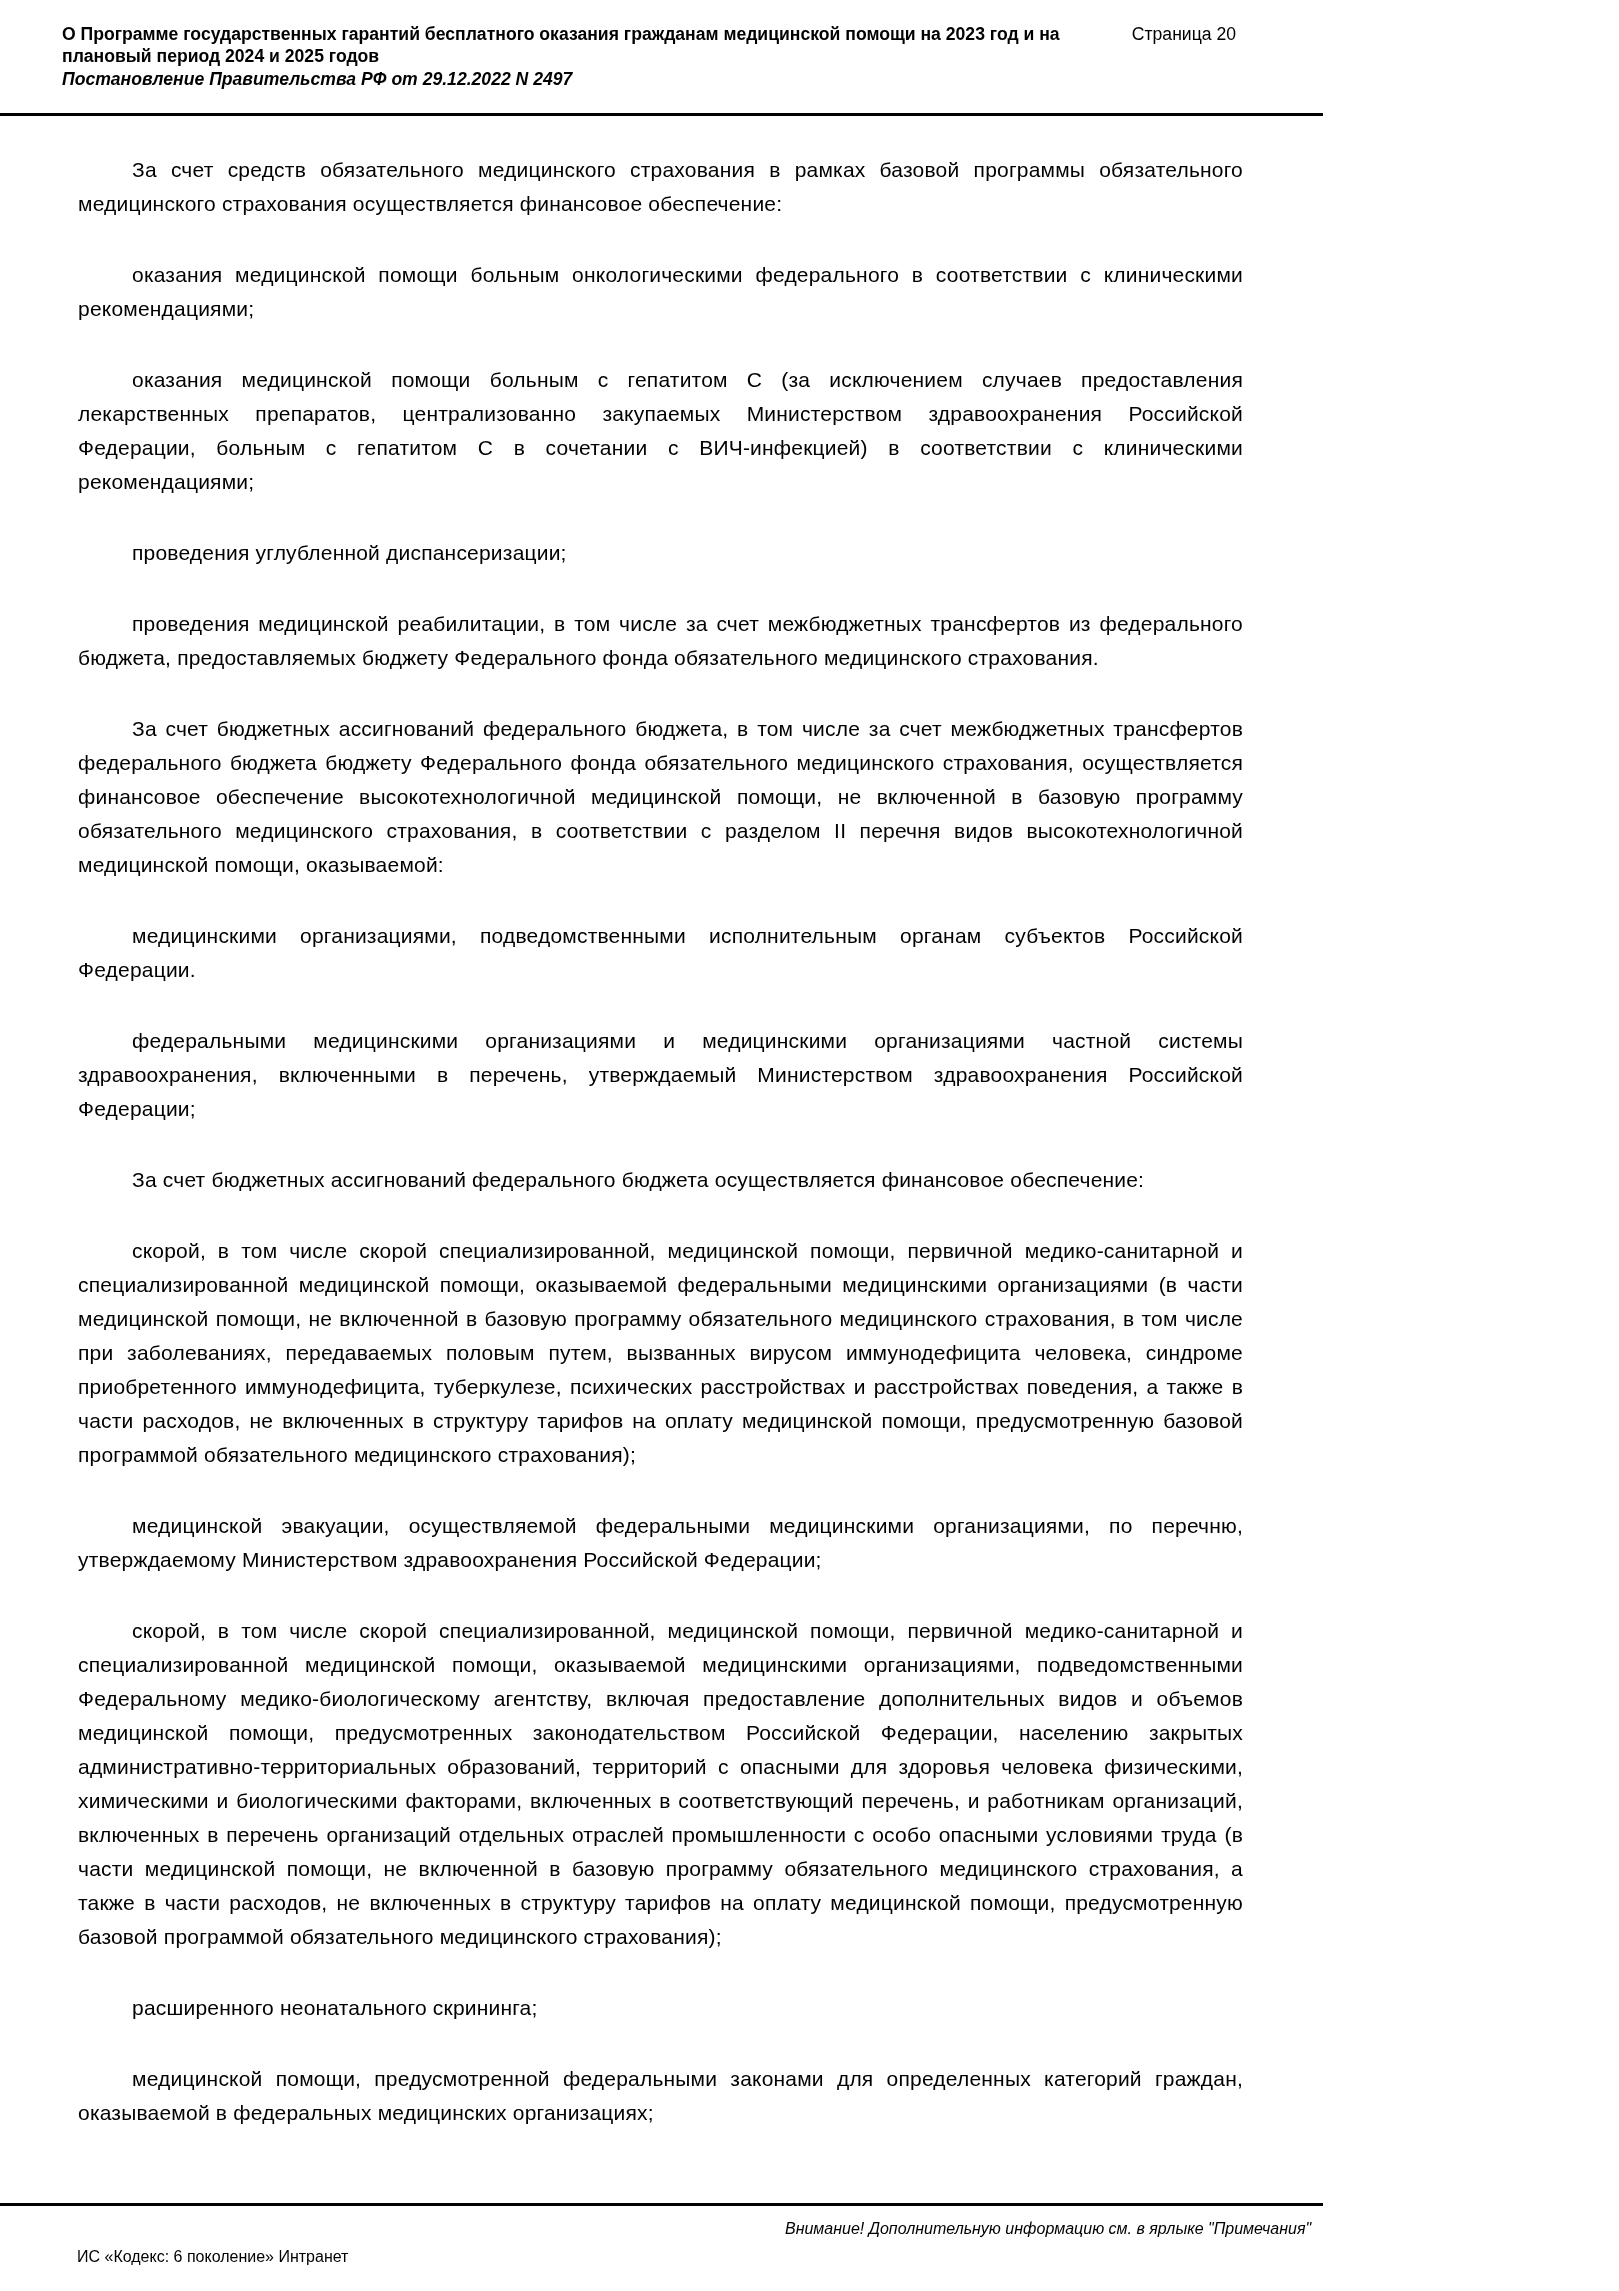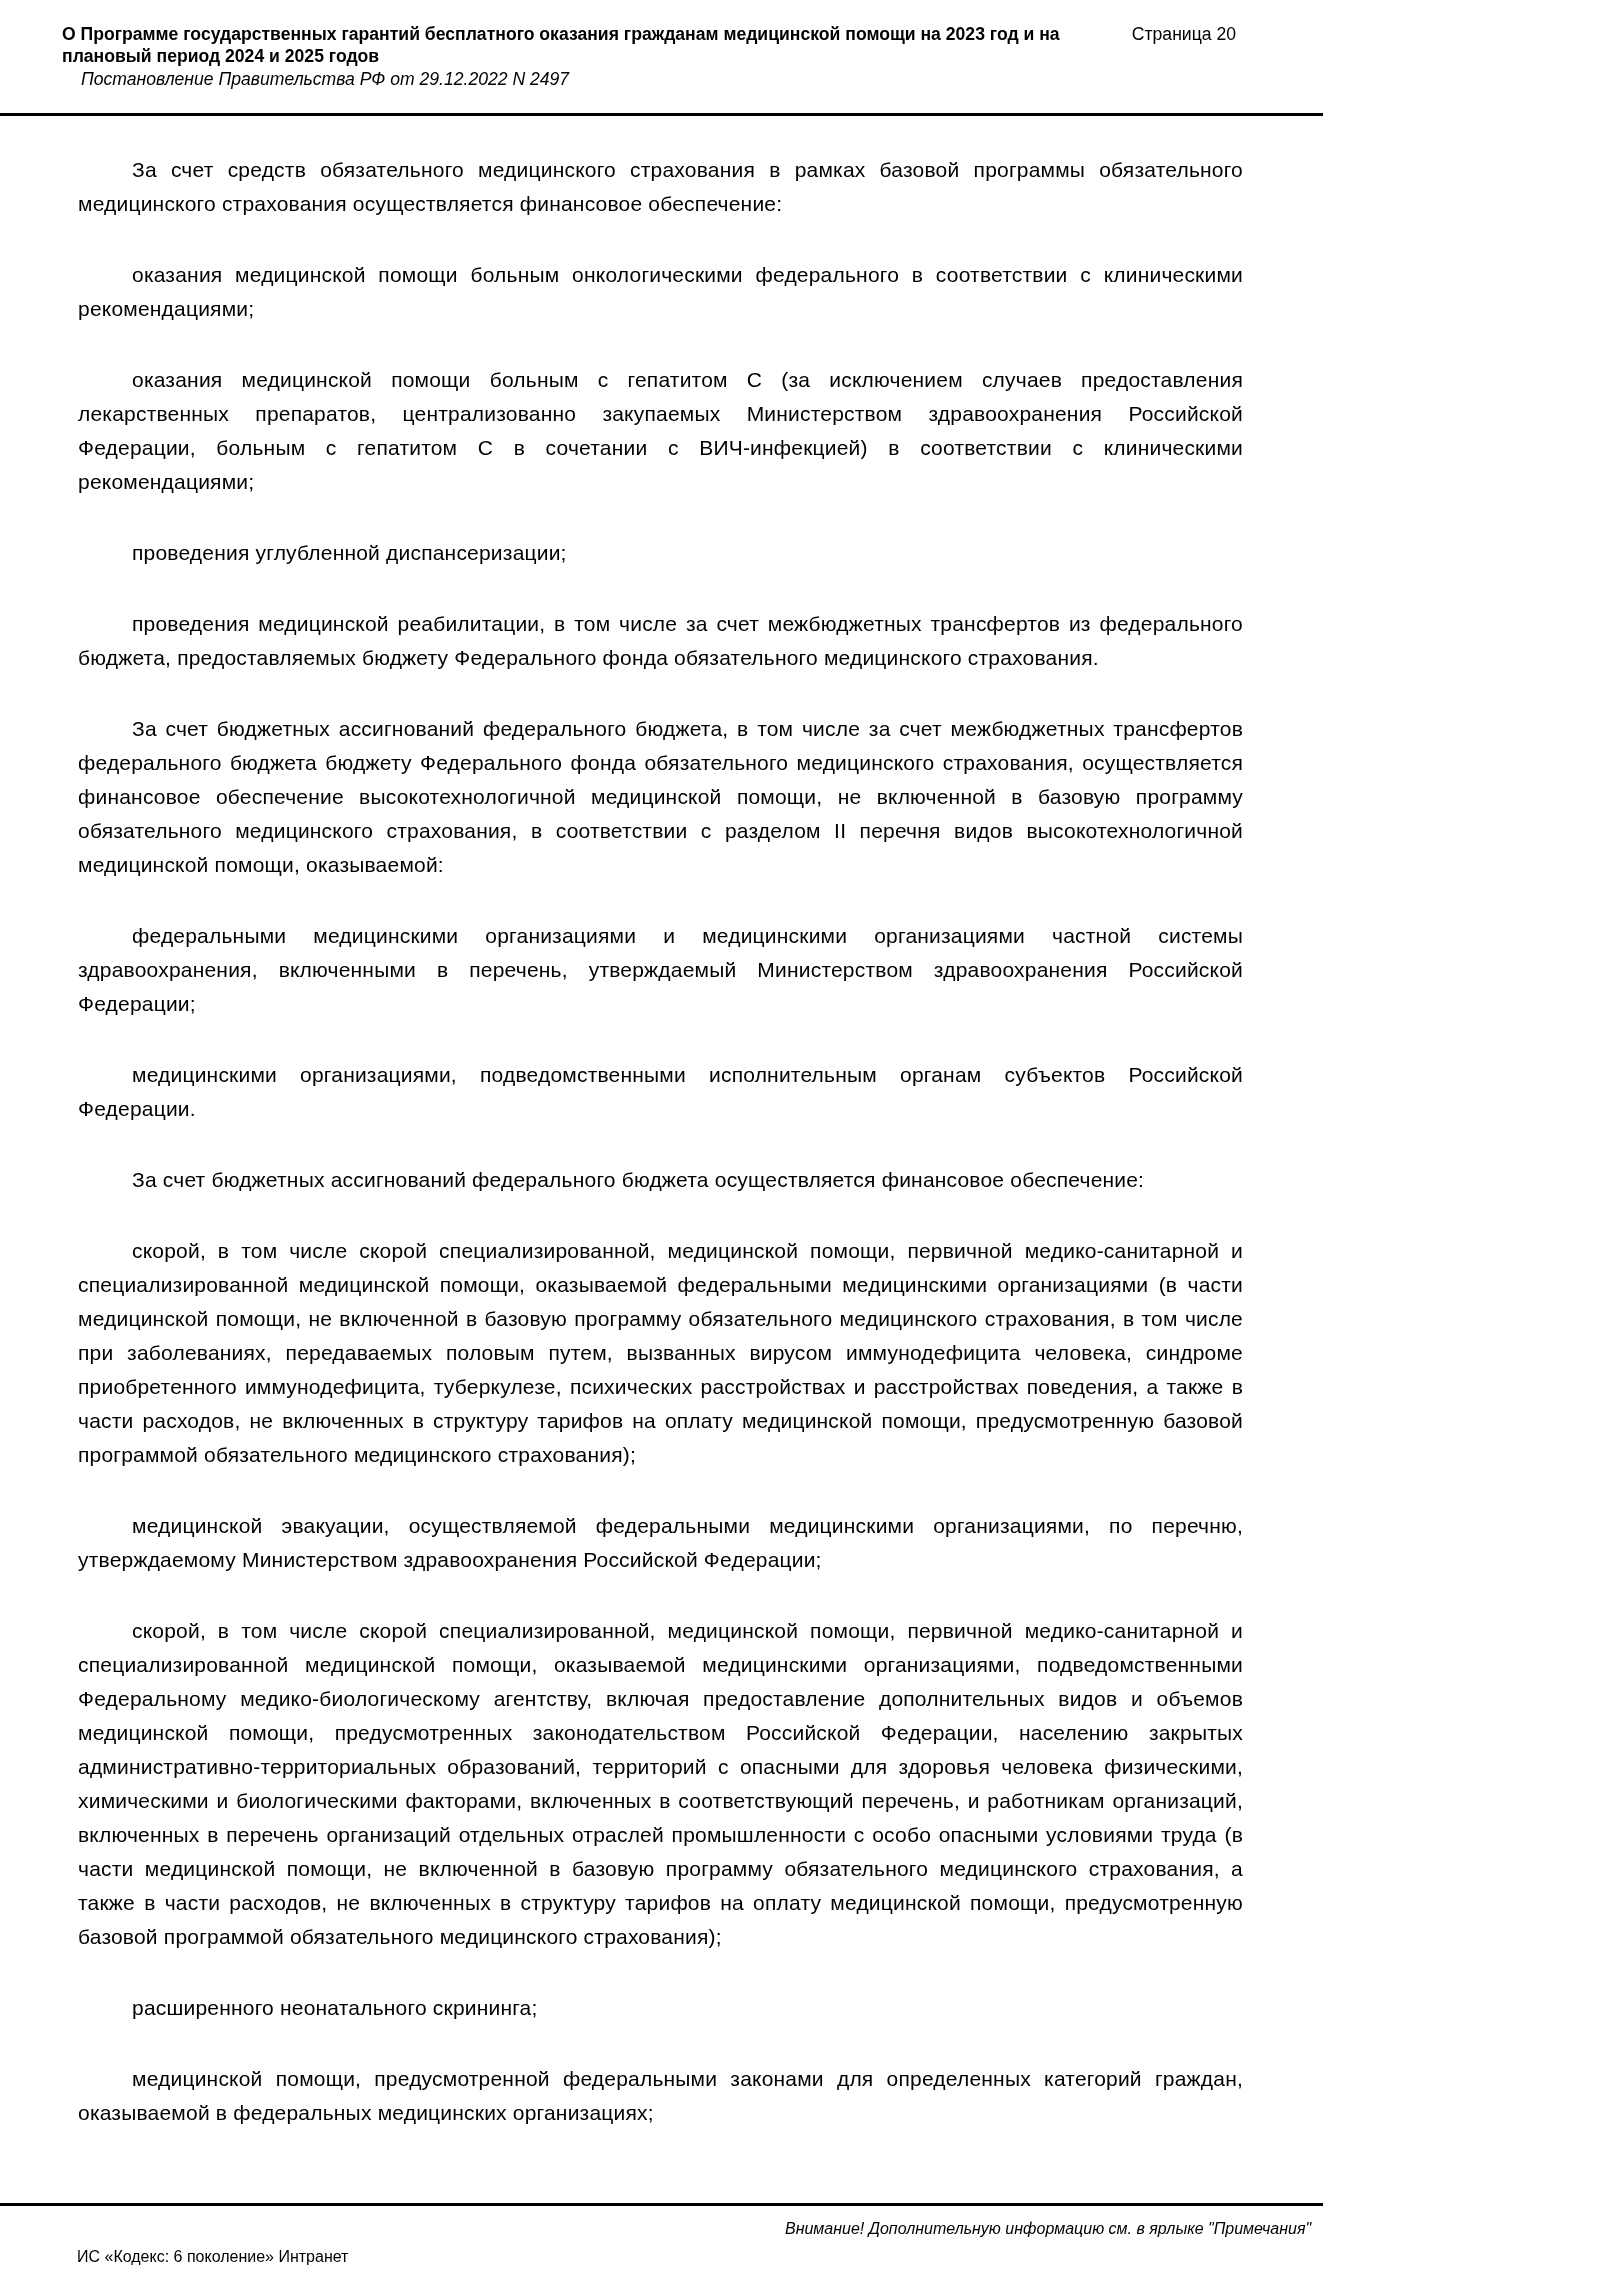--- a/index.html
+++ b/index.html
@@ -23,21 +23,21 @@
     left: 62px;
     right: 59px;
     display: flex;
     align-items: flex-start;
     font-size: 17.6px;
     line-height: 22.5px;
     font-weight: 700;
   }
   .hdr-left { max-width: 1166px; }
   .hdr-title { font-weight: 700; }
-  .hdr-ref { font-weight: 400; font-style: italic; margin-left: 19px; }
+  .hdr-ref { font-weight: 700; font-style: italic; }
   .hdr-page {
     margin-left: auto;
     font-weight: 400;
     padding-right: 28px;
     white-space: nowrap;
   }
   .rule {
     position: absolute;
     left: 0;
     right: 0;
@@ -95,22 +95,22 @@
 
   <div class="rule rule-top"></div>
 
   <main class="content">
       <p class="para">За счет средств обязательного медицинского страхования в рамках базовой программы обязательного медицинского страхования осуществляется финансовое обеспечение:</p>
       <p class="para">оказания медицинской помощи больным онкологическими федерального в соответствии с клиническими рекомендациями;</p>
       <p class="para">оказания медицинской помощи больным с гепатитом С (за исключением случаев предоставления лекарственных препаратов, централизованно закупаемых Министерством здравоохранения Российской Федерации, больным с гепатитом С в сочетании с ВИЧ-инфекцией) в соответствии с клиническими рекомендациями;</p>
       <p class="para">проведения углубленной диспансеризации;</p>
       <p class="para">проведения медицинской реабилитации, в том числе за счет межбюджетных трансфертов из федерального бюджета, предоставляемых бюджету Федерального фонда обязательного медицинского страхования.</p>
       <p class="para">За счет бюджетных ассигнований федерального бюджета, в том числе за счет межбюджетных трансфертов федерального бюджета бюджету Федерального фонда обязательного медицинского страхования, осуществляется финансовое обеспечение высокотехнологичной медицинской помощи, не включенной в базовую программу обязательного медицинского страхования, в соответствии с разделом II перечня видов высокотехнологичной медицинской помощи, оказываемой:</p>
+      <p class="para">медицинскими организациями, подведомственными исполнительным органам субъектов Российской Федерации.</p>
       <p class="para">федеральными медицинскими организациями и медицинскими организациями частной системы здравоохранения, включенными в перечень, утверждаемый Министерством здравоохранения Российской Федерации;</p>
-      <p class="para">медицинскими организациями, подведомственными исполнительным органам субъектов Российской Федерации.</p>
       <p class="para">За счет бюджетных ассигнований федерального бюджета осуществляется финансовое обеспечение:</p>
       <p class="para">скорой, в том числе скорой специализированной, медицинской помощи, первичной медико-санитарной и специализированной медицинской помощи, оказываемой федеральными медицинскими организациями (в части медицинской помощи, не включенной в базовую программу обязательного медицинского страхования, в том числе при заболеваниях, передаваемых половым путем, вызванных вирусом иммунодефицита человека, синдроме приобретенного иммунодефицита, туберкулезе, психических расстройствах и расстройствах поведения, а также в части расходов, не включенных в структуру тарифов на оплату медицинской помощи, предусмотренную базовой программой обязательного медицинского страхования);</p>
       <p class="para">медицинской эвакуации, осуществляемой федеральными медицинскими организациями, по перечню, утверждаемому Министерством здравоохранения Российской Федерации;</p>
       <p class="para">скорой, в том числе скорой специализированной, медицинской помощи, первичной медико-санитарной и специализированной медицинской помощи, оказываемой медицинскими организациями, подведомственными Федеральному медико-биологическому агентству, включая предоставление дополнительных видов и объемов медицинской помощи, предусмотренных законодательством Российской Федерации, населению закрытых административно-территориальных образований, территорий с опасными для здоровья человека физическими, химическими и биологическими факторами, включенных в соответствующий перечень, и работникам организаций, включенных в перечень организаций отдельных отраслей промышленности с особо опасными условиями труда (в части медицинской помощи, не включенной в базовую программу обязательного медицинского страхования, а также в части расходов, не включенных в структуру тарифов на оплату медицинской помощи, предусмотренную базовой программой обязательного медицинского страхования);</p>
       <p class="para">расширенного неонатального скрининга;</p>
       <p class="para">медицинской помощи, предусмотренной федеральными законами для определенных категорий граждан, оказываемой в федеральных медицинских организациях;</p>
     </main>
 
   <div class="rule rule-bottom"></div>
 

